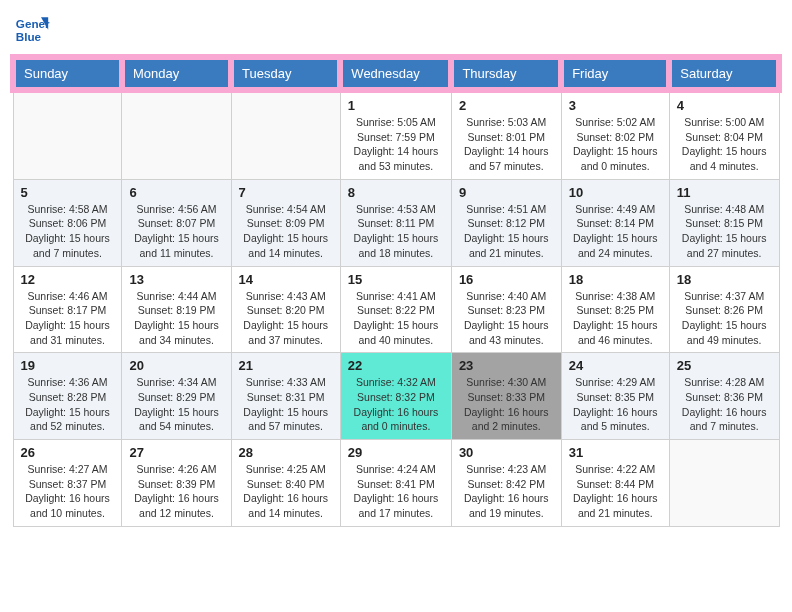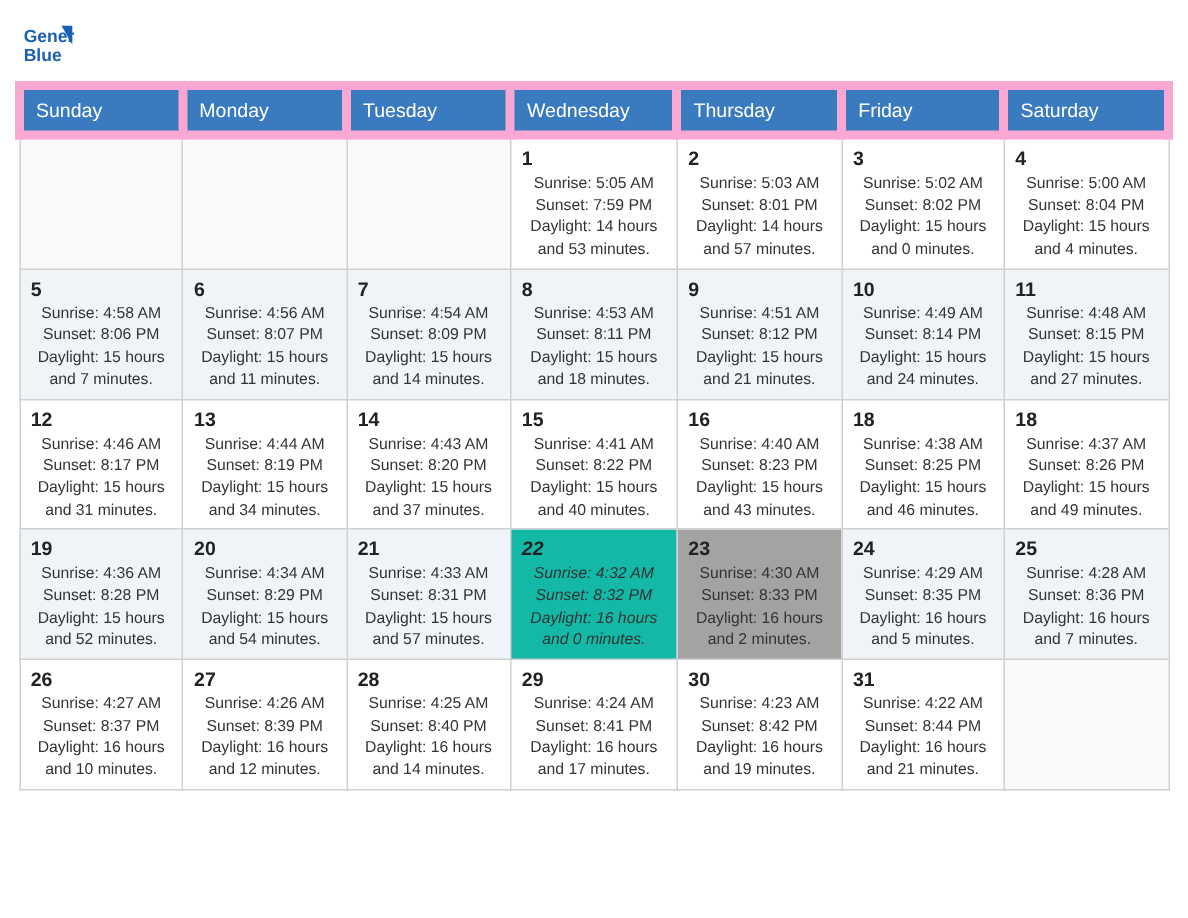--- a/index.html
+++ b/index.html
@@ -199,21 +199,21 @@
           <div class="day-info">Sunrise: 4:36 AM<br>Sunset: 8:28 PM<br>Daylight: 15 hours and 52 minutes.</div>
         </td>
         <td style="background: rgb(240, 244, 248);">
           <div class="day-number">20</div>
           <div class="day-info">Sunrise: 4:34 AM<br>Sunset: 8:29 PM<br>Daylight: 15 hours and 54 minutes.</div>
         </td>
         <td style="background: rgb(240, 244, 248);">
           <div class="day-number">21</div>
           <div class="day-info">Sunrise: 4:33 AM<br>Sunset: 8:31 PM<br>Daylight: 15 hours and 57 minutes.</div>
         </td>
-        <td style="background: #14b8a6; font-style: italic;">
+        <td style="background: #5eead4;">
           <div class="day-number">22</div>
           <div class="day-info">Sunrise: 4:32 AM<br>Sunset: 8:32 PM<br>Daylight: 16 hours and 0 minutes.</div>
         </td>
         <td style="background: #a3a3a3;">
           <div class="day-number">23</div>
           <div class="day-info">Sunrise: 4:30 AM<br>Sunset: 8:33 PM<br>Daylight: 16 hours and 2 minutes.</div>
         </td>
         <td style="background: rgb(240, 244, 248); margin-left: 33px;">
           <div class="day-number">24</div>
           <div class="day-info">Sunrise: 4:29 AM<br>Sunset: 8:35 PM<br>Daylight: 16 hours and 5 minutes.</div>

